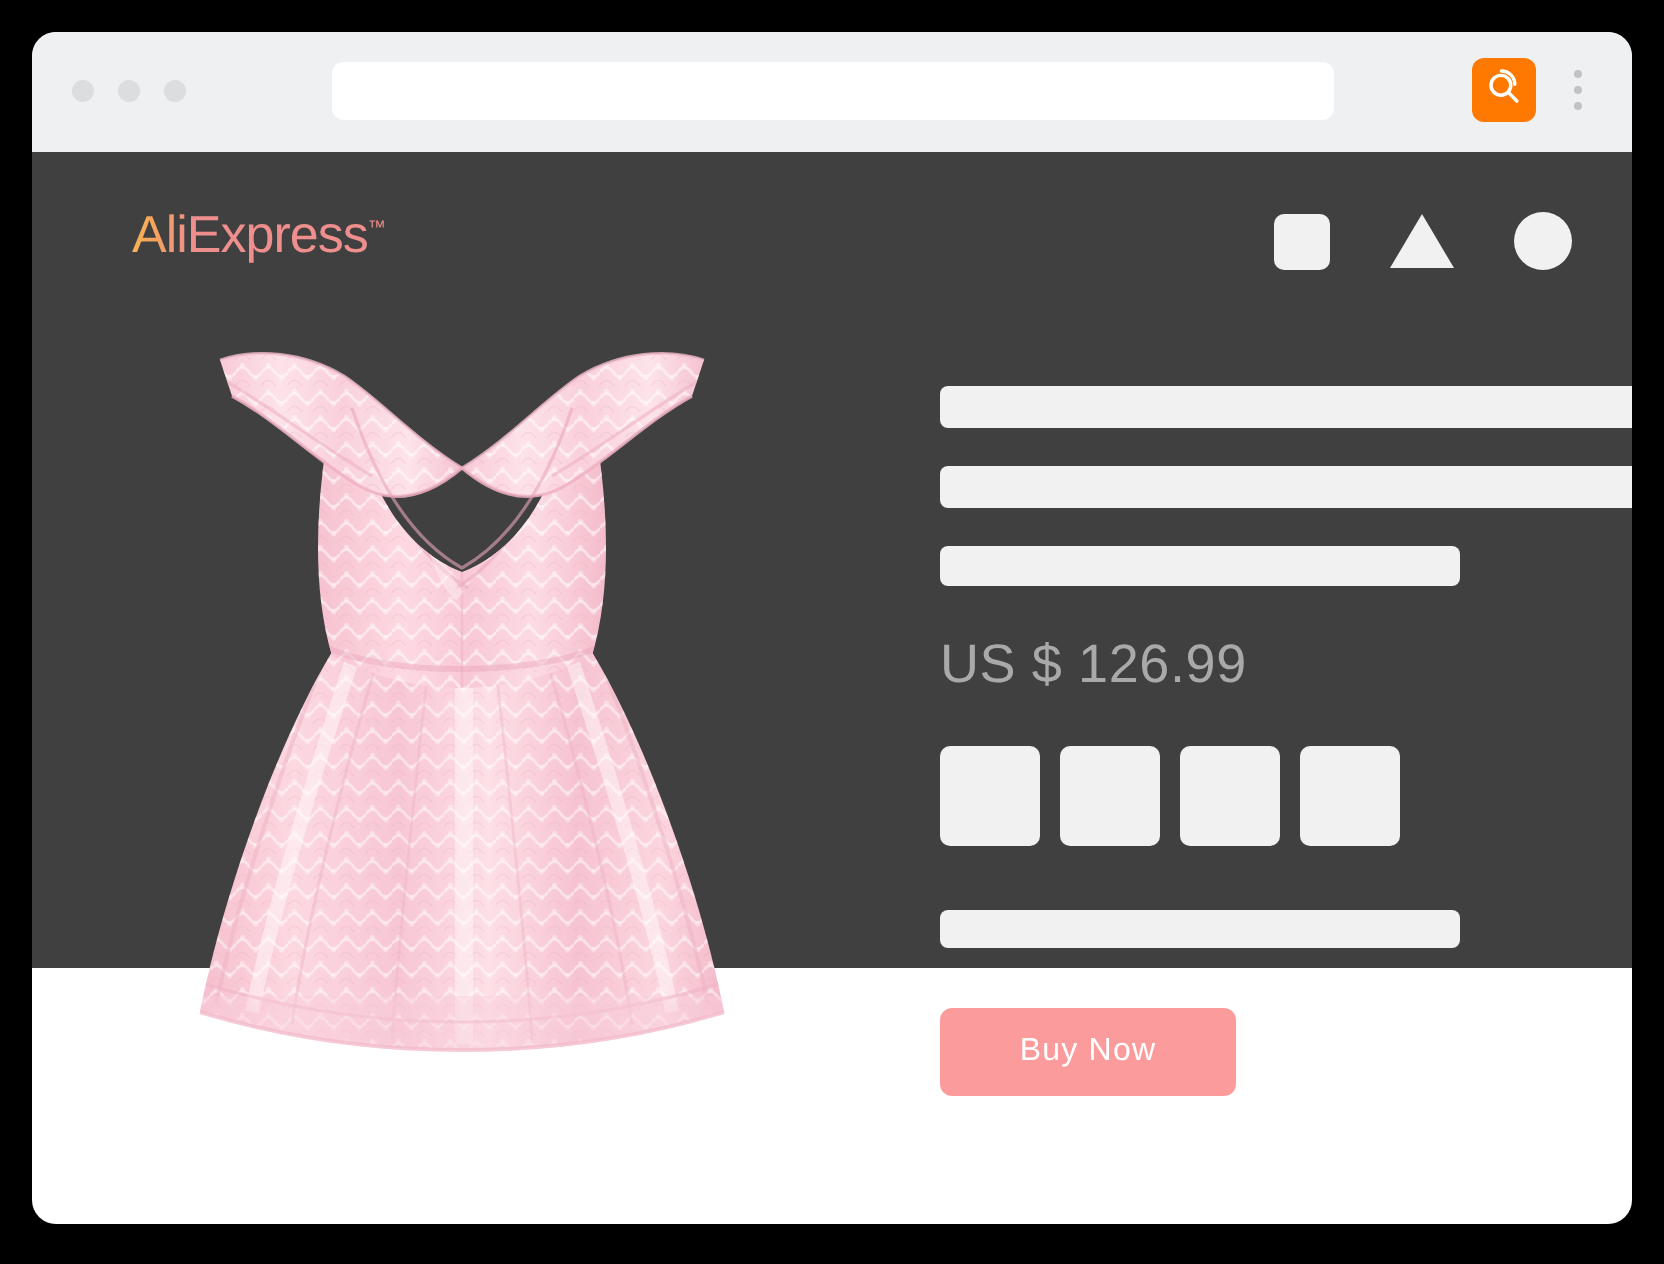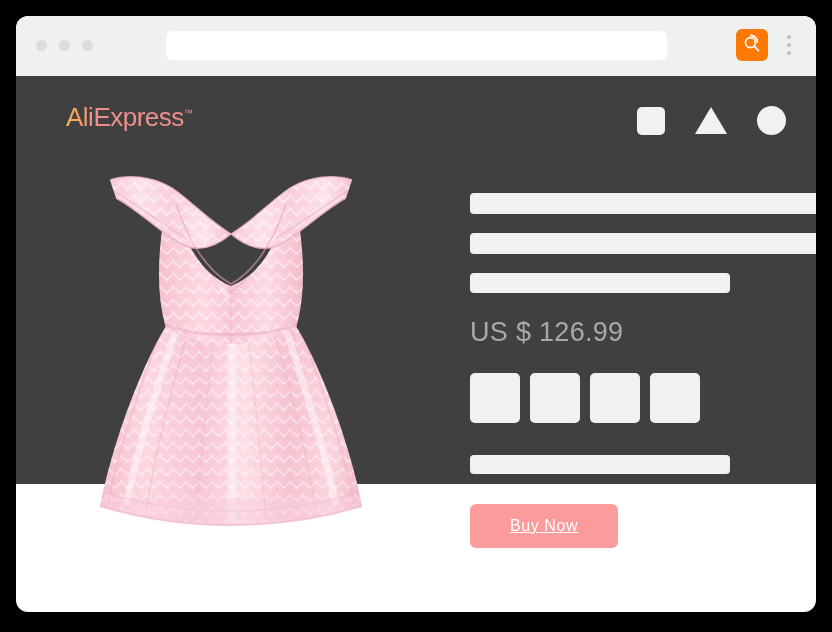--- a/index.html
+++ b/index.html
@@ -231,21 +231,21 @@
     border: none;
     outline: none;
     height: 44px;
     border-radius: 6px;
     color: #ffffff;
     font-family: "Liberation Sans", sans-serif;
     font-size: 16px;
     letter-spacing: 0.6px;
     cursor: pointer;
   }
-  .cta-buy { width: 148px; background: #fc9b9b; text-decoration: underline; }
+  .cta-buy { width: 148px; background: #fc9b9b; }
   .cta-cart { width: 148px; background: #fcc873; letter-spacing: 1.3px; }
 </style>
 </head>
 <body>
 
 <div id="stage">
 
   <div class="browser-window">
 
     <div class="chrome-bar">

